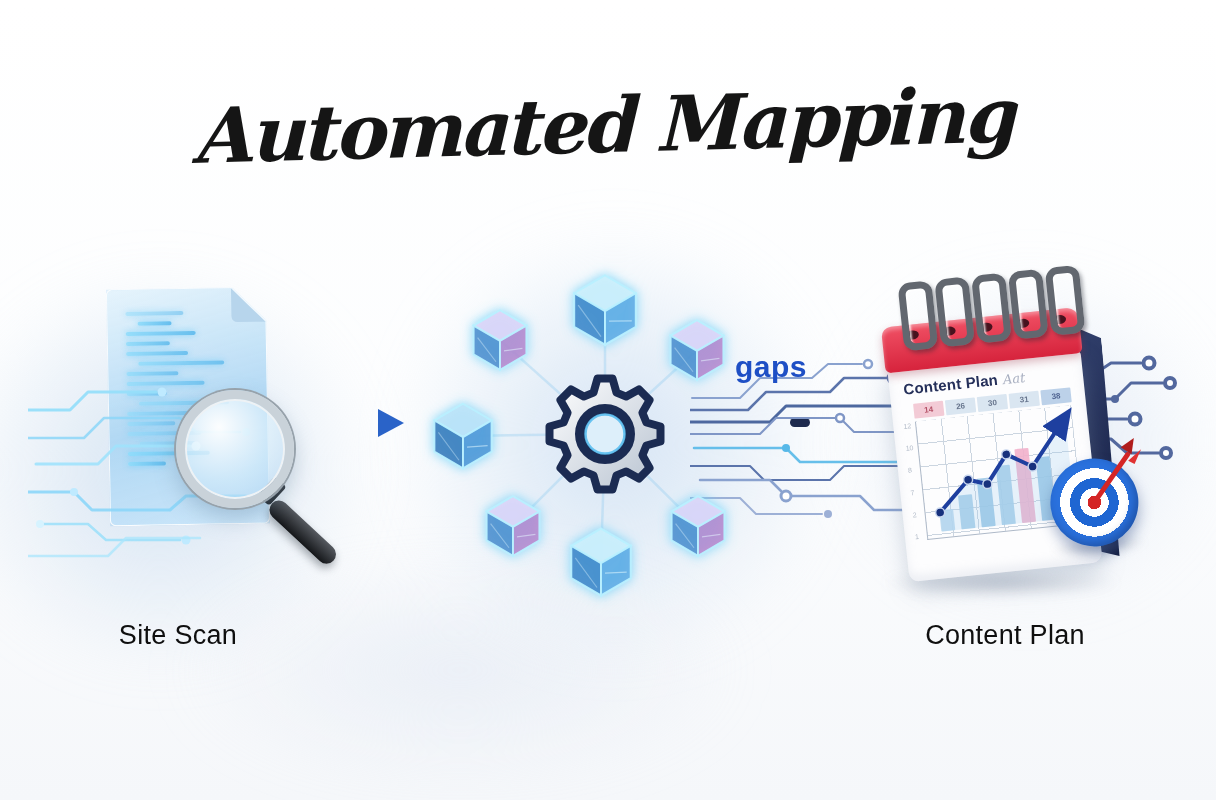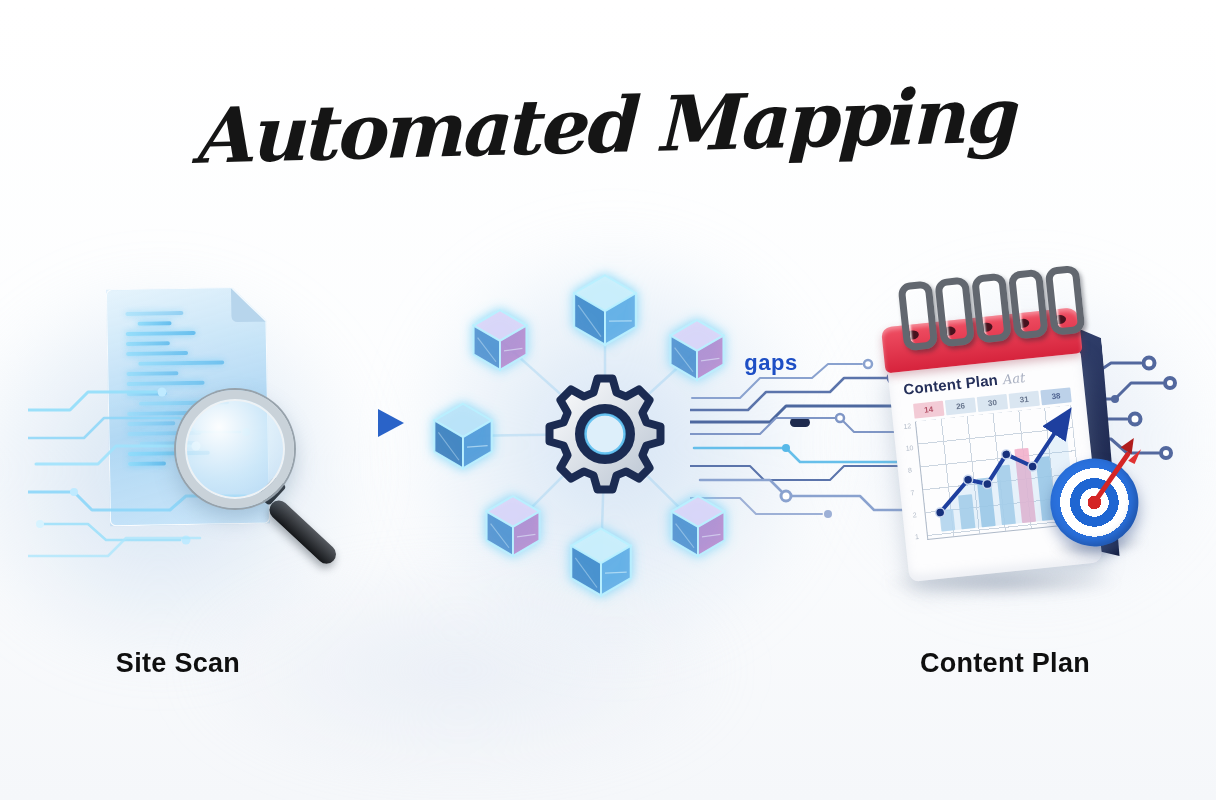--- a/index.html
+++ b/index.html
@@ -9,22 +9,22 @@
   .haze{position:absolute;border-radius:50%;filter:blur(28px);pointer-events:none;z-index:0;}
   .haze1{left:-50px;top:270px;width:420px;height:400px;background:radial-gradient(closest-side,rgba(198,218,238,.75),rgba(198,218,238,0));}
   .haze2{left:400px;top:230px;width:430px;height:430px;background:radial-gradient(closest-side,rgba(205,223,242,.85),rgba(205,223,242,0));}
   .haze3{left:840px;top:270px;width:380px;height:340px;background:radial-gradient(closest-side,rgba(208,222,240,.65),rgba(208,222,240,0));}
   .haze4{left:180px;top:560px;width:560px;height:220px;background:radial-gradient(closest-side,rgba(222,230,242,.55),rgba(222,230,242,0));}
 
   .title{position:absolute;left:0;right:0;top:30px;text-align:center;z-index:5;
     font-family:"DejaVu Serif",serif;font-style:italic;font-weight:700;
     font-size:76px;letter-spacing:-3px;color:#151515;transform:rotate(-1.5deg) skewX(-4deg);}
 
-  .stage-label{position:absolute;top:648px;width:260px;text-align:center;
-    font-size:27px;font-weight:700;color:#0f0f0f;z-index:5;letter-spacing:.3px;}
+  .stage-label{position:absolute;top:620px;width:260px;text-align:center;
+    font-size:27px;font-weight:400;color:#0f0f0f;z-index:5;letter-spacing:.3px;}
   .label-site{left:48px;}
   .label-ai{left:400px;}
   .label-plan{left:875px;}
 
   
   .circuits-left{position:absolute;left:28px;top:372px;z-index:3;}
   .doc{position:absolute;left:108px;top:288px;width:158px;height:235px;z-index:2;
     background:linear-gradient(165deg,rgba(228,243,252,.95),rgba(170,213,243,.88) 55%,rgba(202,230,250,.92));
     border:1px solid rgba(255,255,255,.85);border-radius:6px;
     clip-path:polygon(0 0,calc(100% - 34px) 0,100% 34px,100% 100%,0 100%);
@@ -45,21 +45,21 @@
   .handle{position:absolute;left:104px;top:112px;width:84px;height:19px;border-radius:10px;
     background:linear-gradient(180deg,#55595f,#141619);transform:rotate(43deg);transform-origin:0 50%;
     box-shadow:2px 4px 8px rgba(40,50,60,.4);}
 
   
   .flow-arrow{position:absolute;left:300px;top:402px;z-index:3;}
 
   
   .ai-net{position:absolute;left:415px;top:238px;z-index:2;}
   .gaps{position:absolute;left:716px;top:350px;width:110px;text-align:center;z-index:5;
-    font-size:22px;font-weight:700;letter-spacing:.5px;}
+    font-size:30px;font-weight:700;letter-spacing:.5px;}
   .circuits-mid{position:absolute;left:690px;top:348px;z-index:1;}
 
   
   .circuits-right{position:absolute;left:1075px;top:345px;z-index:1;}
   .cal-wrap{position:absolute;left:893px;top:282px;width:212px;height:310px;z-index:2;}
   .cal-rot{position:absolute;inset:0;transform:rotate(-6deg);}
   .cal-shadow{position:absolute;left:-12px;top:288px;width:240px;height:26px;border-radius:50%;
     background:radial-gradient(closest-side,rgba(110,122,145,.4),rgba(110,122,145,0));filter:blur(6px);}
   .cal-side{position:absolute;right:-6px;top:46px;width:46px;height:240px;z-index:1;
     clip-path:polygon(16% 0,100% 9%,90% 100%,0 94%);

